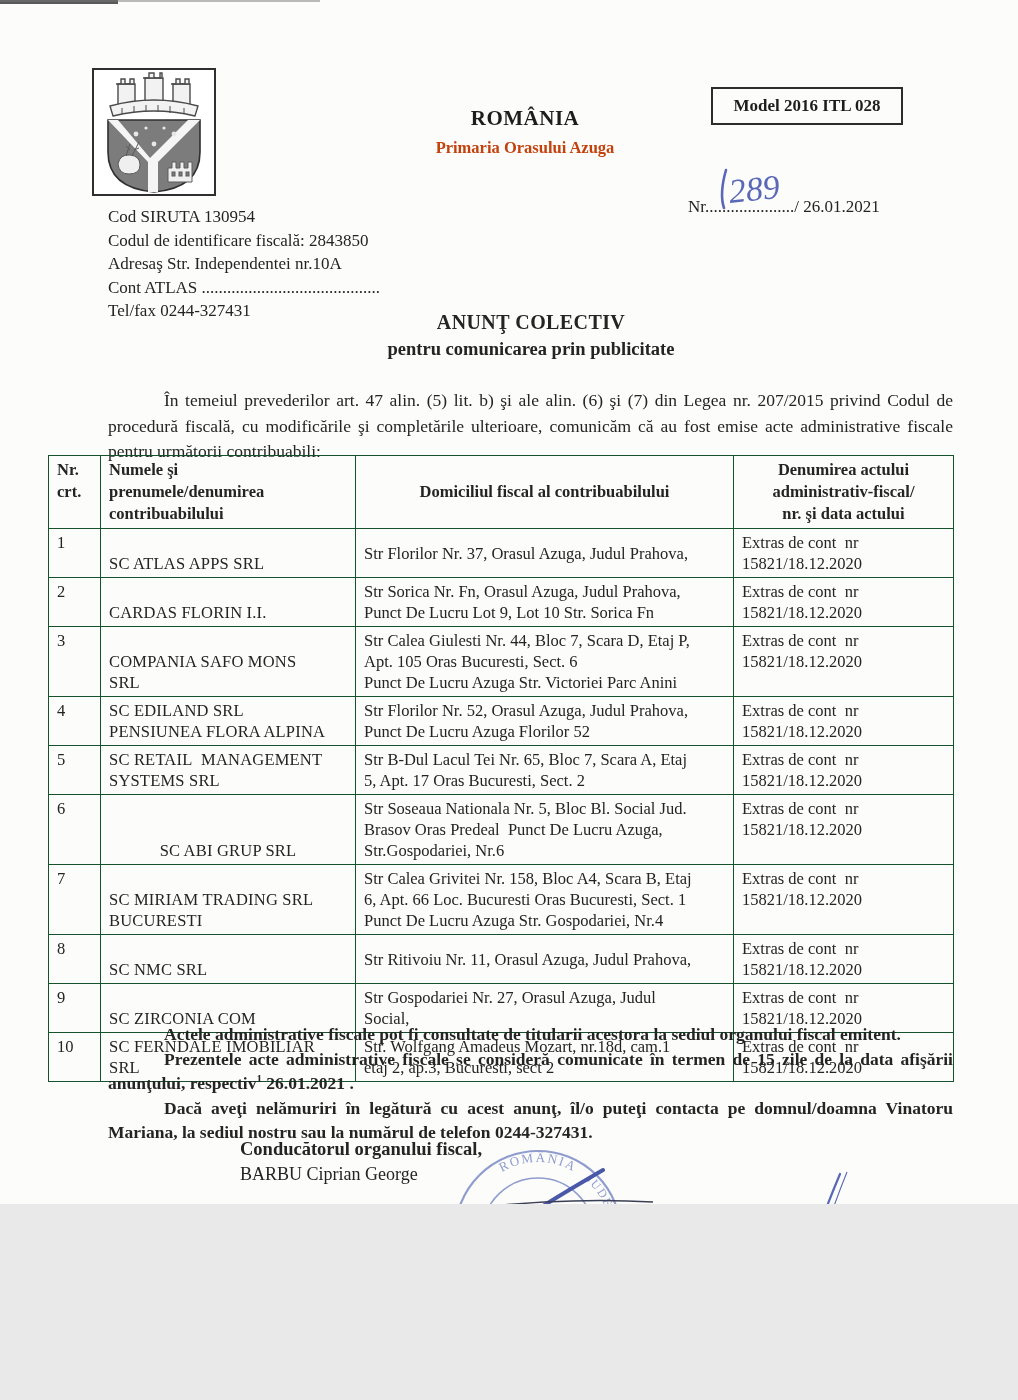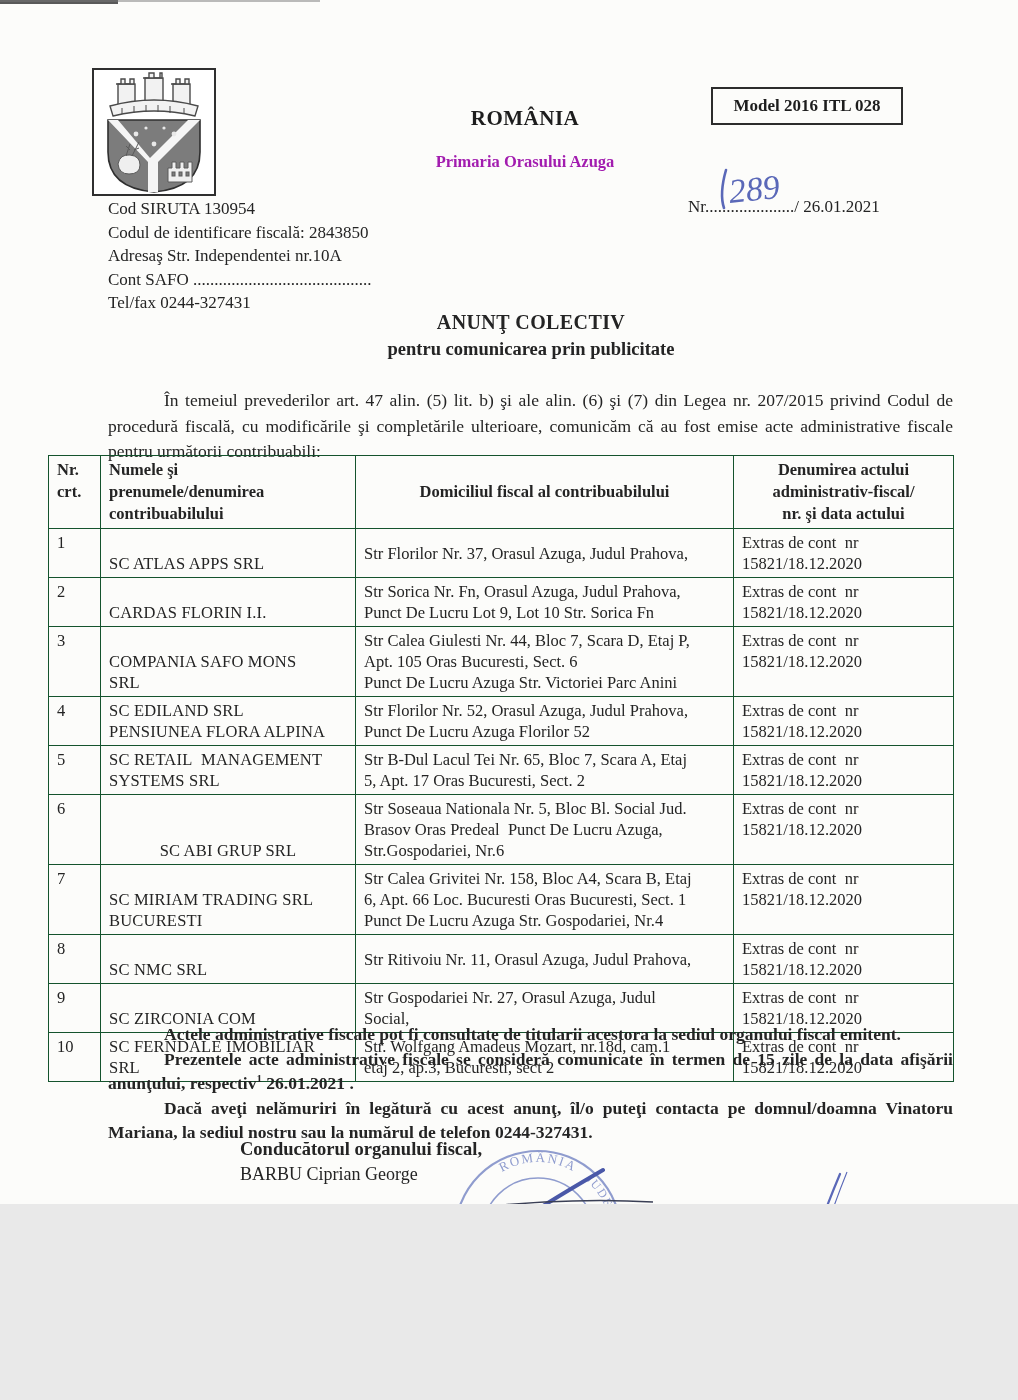--- a/index.html
+++ b/index.html
@@ -8,29 +8,29 @@
     background:#fcfcfa; overflow:hidden;
     font-family:"Liberation Serif", serif; color:#242424;
   }
   .artifact-top { position:absolute; top:0; left:0; width:118px; height:4px; background:#3c3c3c; opacity:.85; }
   .artifact-top2 { position:absolute; top:0; left:0; width:320px; height:2px; background:#777; opacity:.5; }
 
   
   .coa { position:absolute; left:92px; top:68px; width:124px; height:128px; }
   .header-center { position:absolute; left:290px; top:106px; width:470px; text-align:center; }
   .country { font-size:21px; font-weight:bold; letter-spacing:.5px; color:#1d1d1d; }
-  .institution { font-size:16.5px; font-weight:bold; margin-top:21px; color:#a21caf; }
+  .institution { font-size:16.5px; font-weight:bold; margin-top:7px; color:#c2410c; }
   .model-box {
     position:absolute; left:711px; top:87px; width:188px; height:34px;
     border:2px solid #2c2c2c; display:flex; align-items:center; justify-content:center;
     font-size:17px; font-weight:bold; color:#1d1d1d;
   }
   .reg-line { position:absolute; left:688px; top:197px; font-size:17px; white-space:nowrap; }
   .hand-number { position:absolute; left:700px; top:160px; width:120px; height:58px; }
-  .identity { position:absolute; left:108px; top:197px; width:460px; font-size:17px; line-height:23.5px; }
+  .identity { position:absolute; left:108px; top:205px; width:460px; font-size:17px; line-height:23.5px; }
   .identity div { white-space:pre; }
 
   
   .doc-title { position:absolute; left:36px; top:311px; width:990px; text-align:center; }
   .doc-title .t1 { font-size:20px; font-weight:bold; letter-spacing:.4px; }
   .doc-title .t2 { font-size:18.5px; font-weight:bold; margin-top:5px; }
 
   .intro {
     position:absolute; left:108px; top:388px; width:845px;
     font-size:17.5px; line-height:25.5px; text-align:justify; text-indent:56px;
@@ -137,21 +137,21 @@
   <div class="reg-line">Nr...................../ 26.01.2021</div>
   <svg class="hand-number" viewBox="0 0 120 58">
     <path d="M26 10 C 22 24, 20 36, 24 48" fill="none" stroke="var(--hand-blue)" stroke-width="2.6" stroke-linecap="round"></path>
     <text x="30" y="43" font-size="34" font-style="italic" fill="var(--hand-blue)" font-family="Liberation Serif, serif" transform="rotate(-6 30 43)">289</text>
   </svg>
 
   <div class="identity">
     <div>Cod SIRUTA 130954</div>
     <div>Codul de identificare fiscală: 2843850</div>
     <div>Adresaş Str. Independentei nr.10A</div>
-    <div>Cont SAFO ..........................................</div>
+    <div>Cont ATLAS ..........................................</div>
     <div>Tel/fax 0244-327431</div>
   </div>
 
   <div class="doc-title">
     <div class="t1">ANUNŢ COLECTIV</div>
     <div class="t2">pentru comunicarea prin publicitate</div>
   </div>
 
   <div class="intro">În temeiul prevederilor art. 47 alin. (5) lit. b) şi ale alin. (6) şi (7) din Legea nr. 207/2015 privind Codul de procedură fiscală, cu modificările şi completările ulterioare, comunicăm că au fost emise acte administrative fiscale pentru următorii contribuabili:</div>
 

